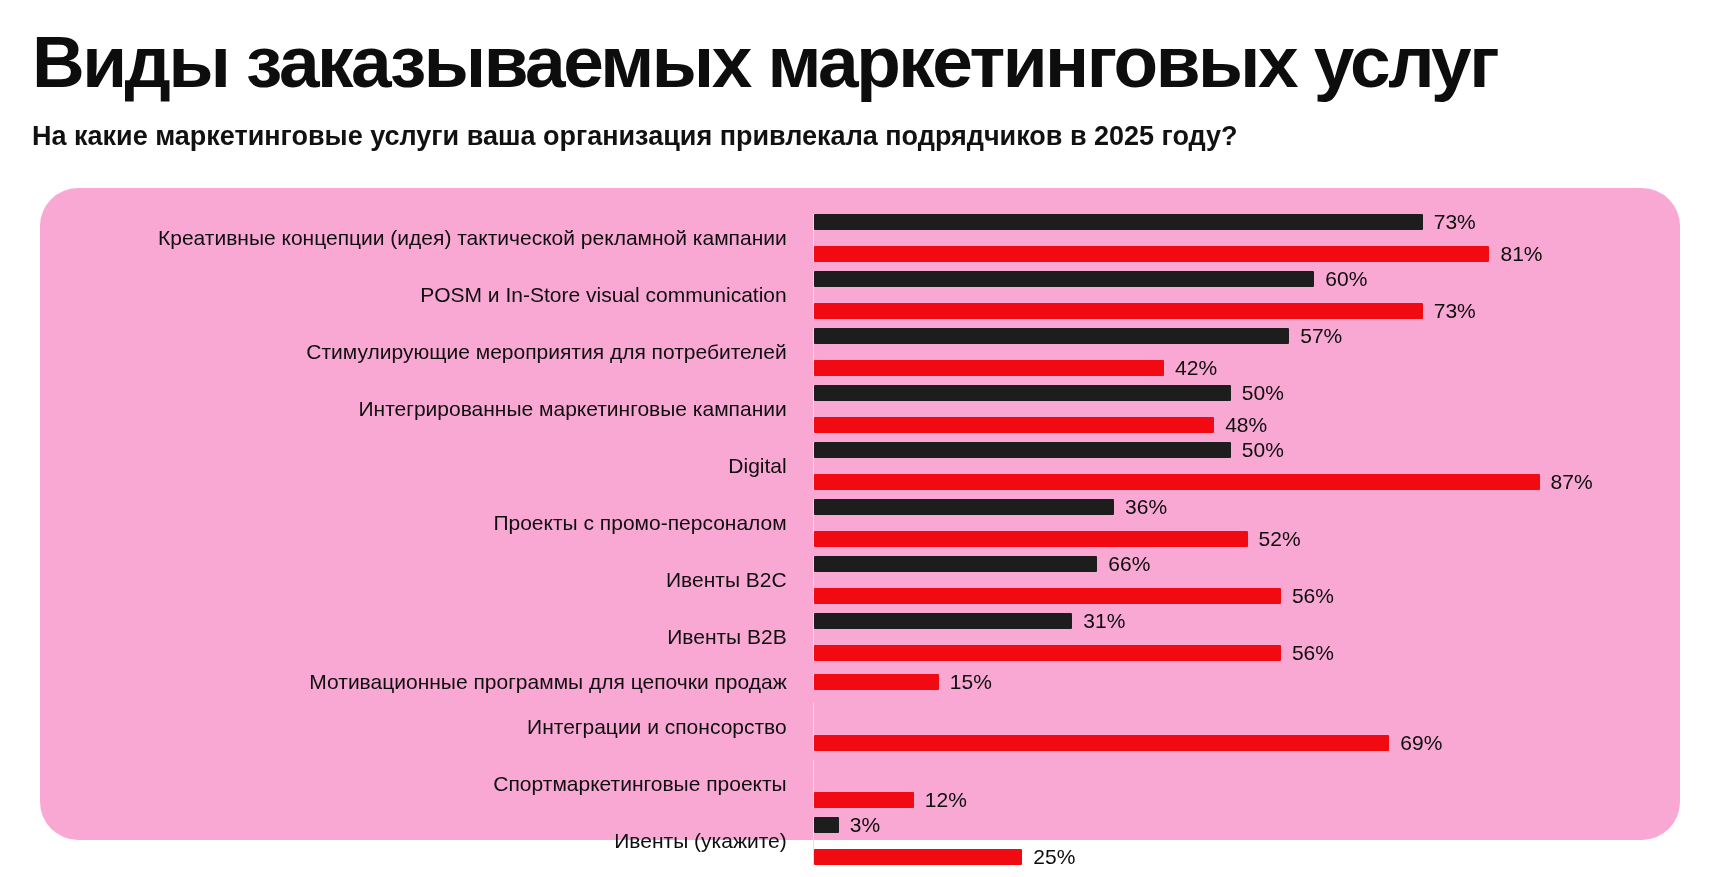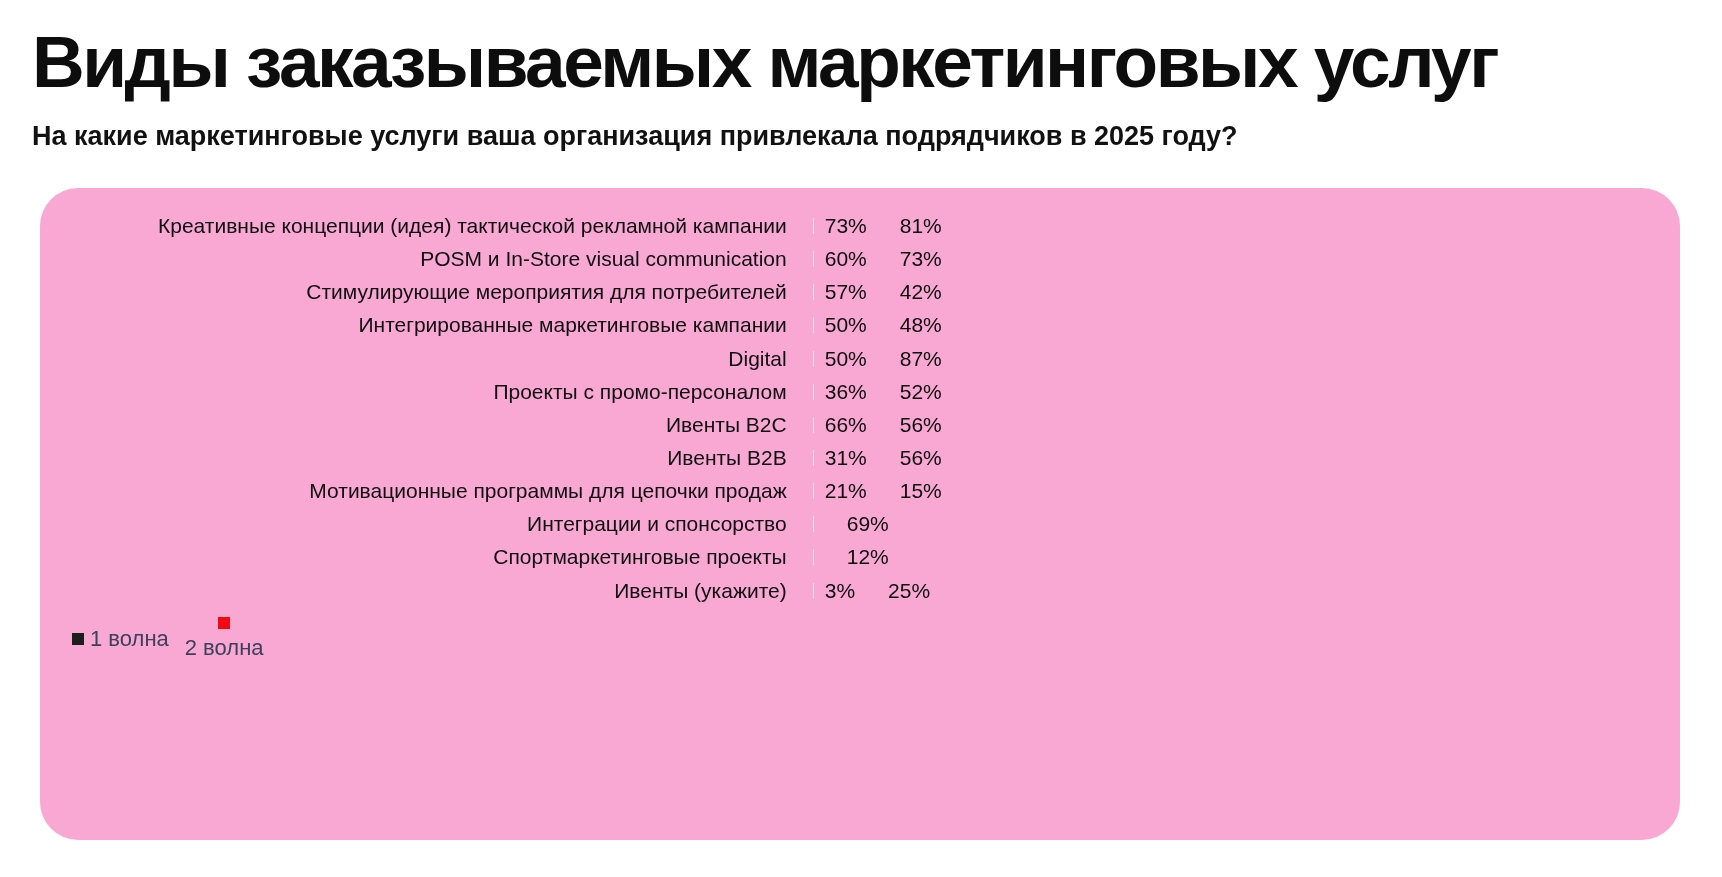--- a/index.html
+++ b/index.html
@@ -46,22 +46,22 @@
     text-align: right;
     padding-right: 26px;
     font-size: 21px;
     color: #0f0f0f;
     line-height: 1.15;
   }
   .bars {
     flex: 1;
     border-left: 1px solid #e2e2e2;
     display: flex;
-    flex-direction: row;
-    gap: 22px;
+    flex-direction: column;
+    gap: 16px;
   }
   .bar-line {
     display: flex;
     align-items: center;
     height: 16px;
   }
   .bar {
     height: 16px;
     border-radius: 1px;
   }
@@ -200,24 +200,20 @@
           <div class="bar-line">
             <div class="bar" style="width: 56%; background: rgb(242, 10, 18);"></div>
             <span class="val">56%</span>
           </div>
         </div>
       </div>
       <div class="row">
         <div class="cat-label">Мотивационные программы для цепочки продаж</div>
         <div class="bars">
           <div class="bar-line">
-            <div class="bar" style="width: 21%; background: rgb(29, 29, 29);"></div>
-            <span class="val">21%</span>
-          </div>
-          <div class="bar-line">
             <div class="bar" style="width: 15%; background: rgb(242, 10, 18);"></div>
             <span class="val">15%</span>
           </div>
         </div>
       </div>
       <div class="row">
         <div class="cat-label">Интеграции и спонсорство</div>
         <div class="bars">
           <div class="bar-line"></div>
           <div class="bar-line">

